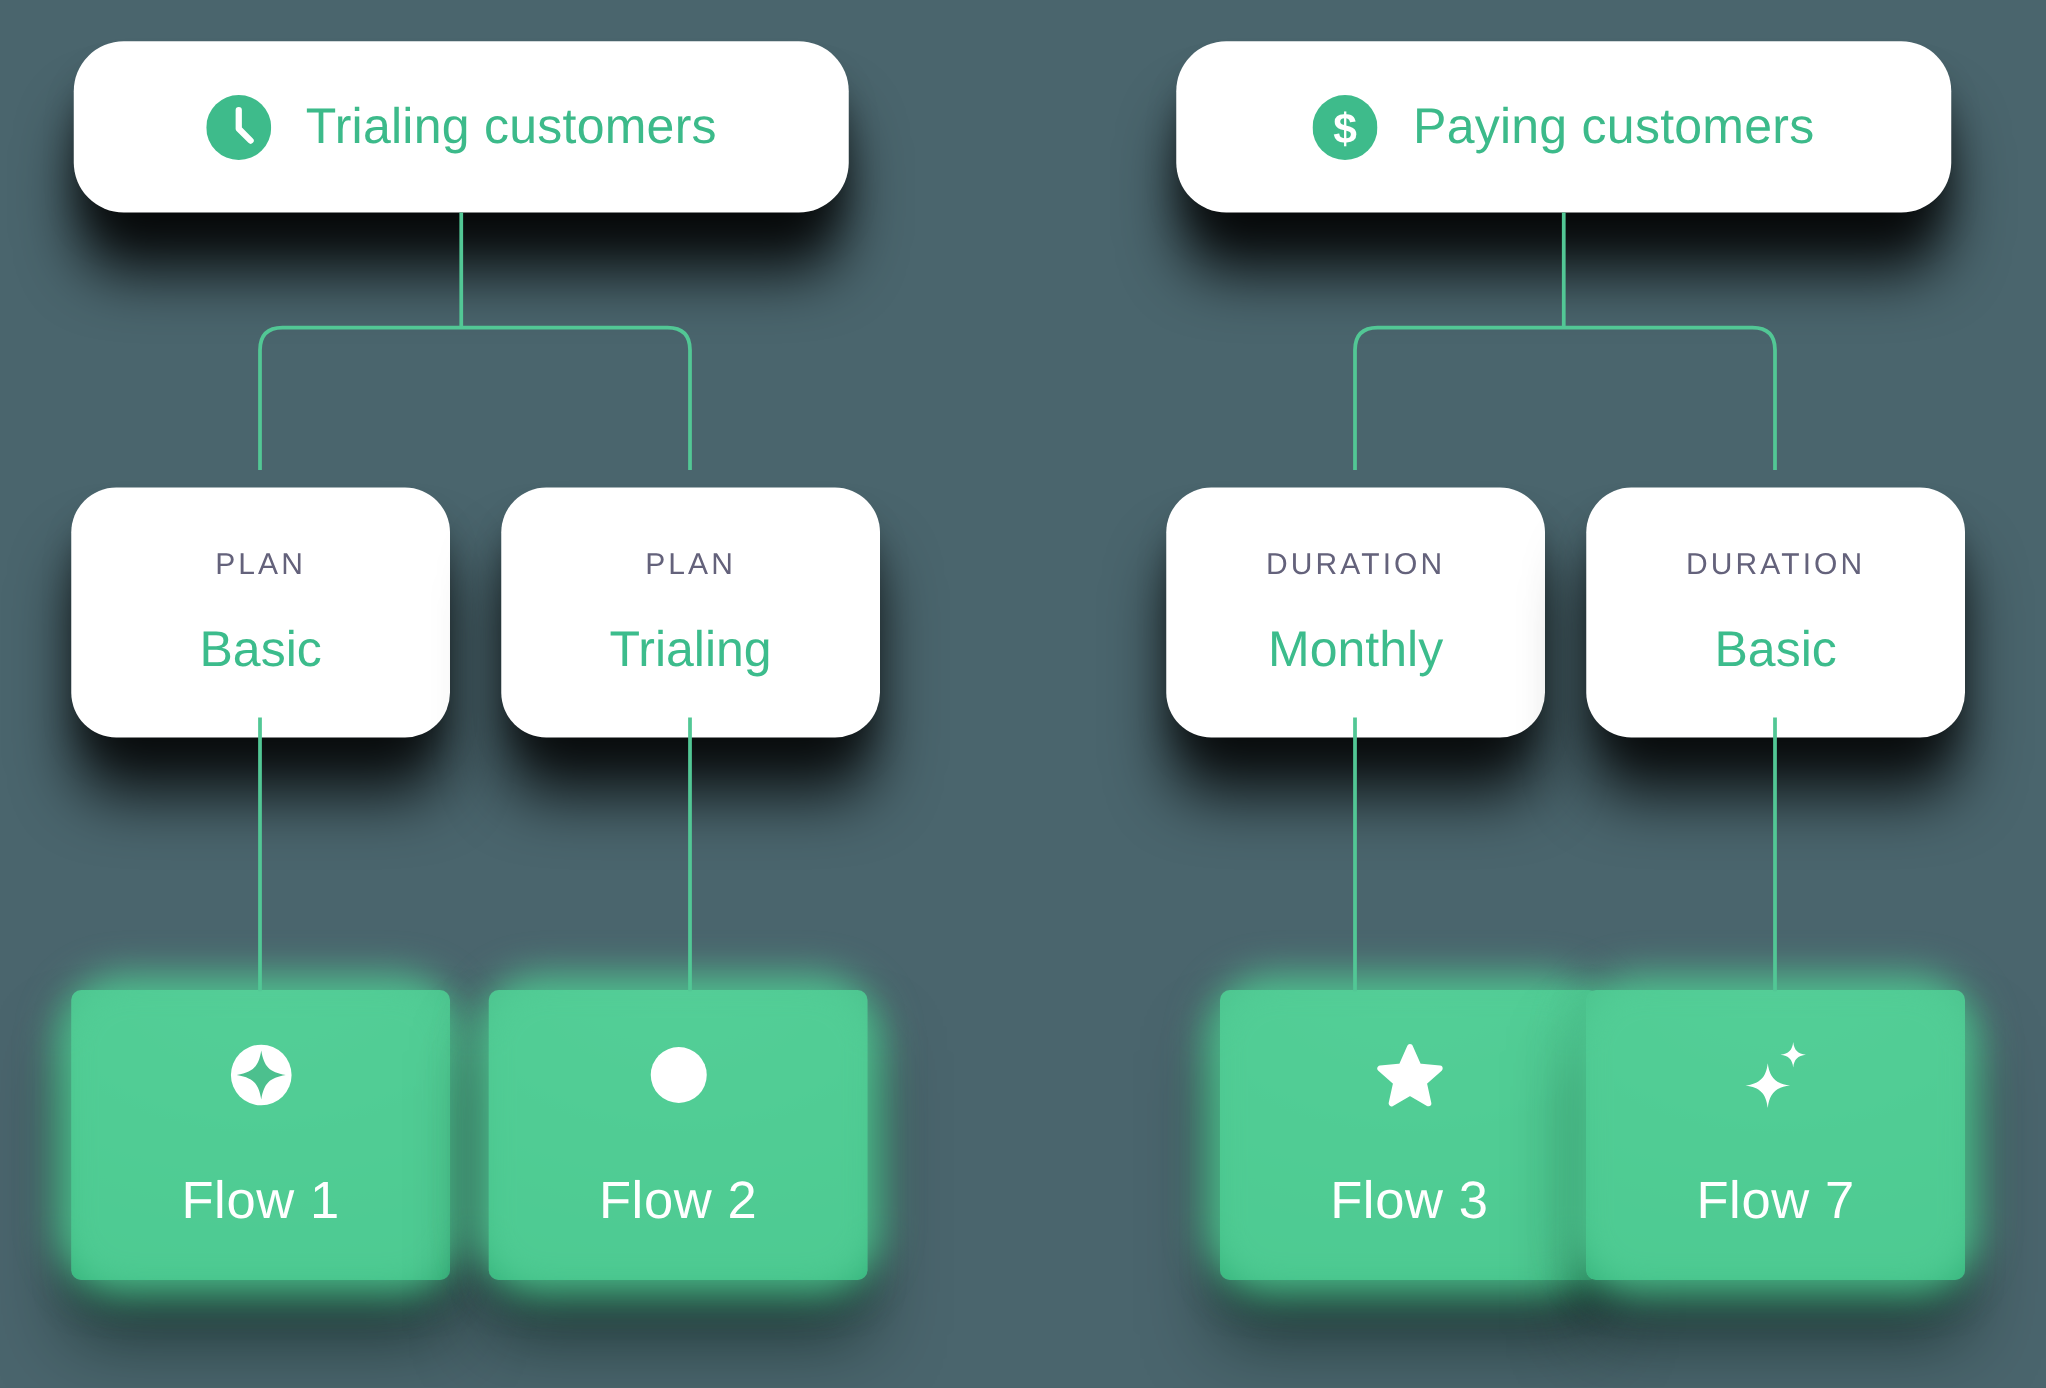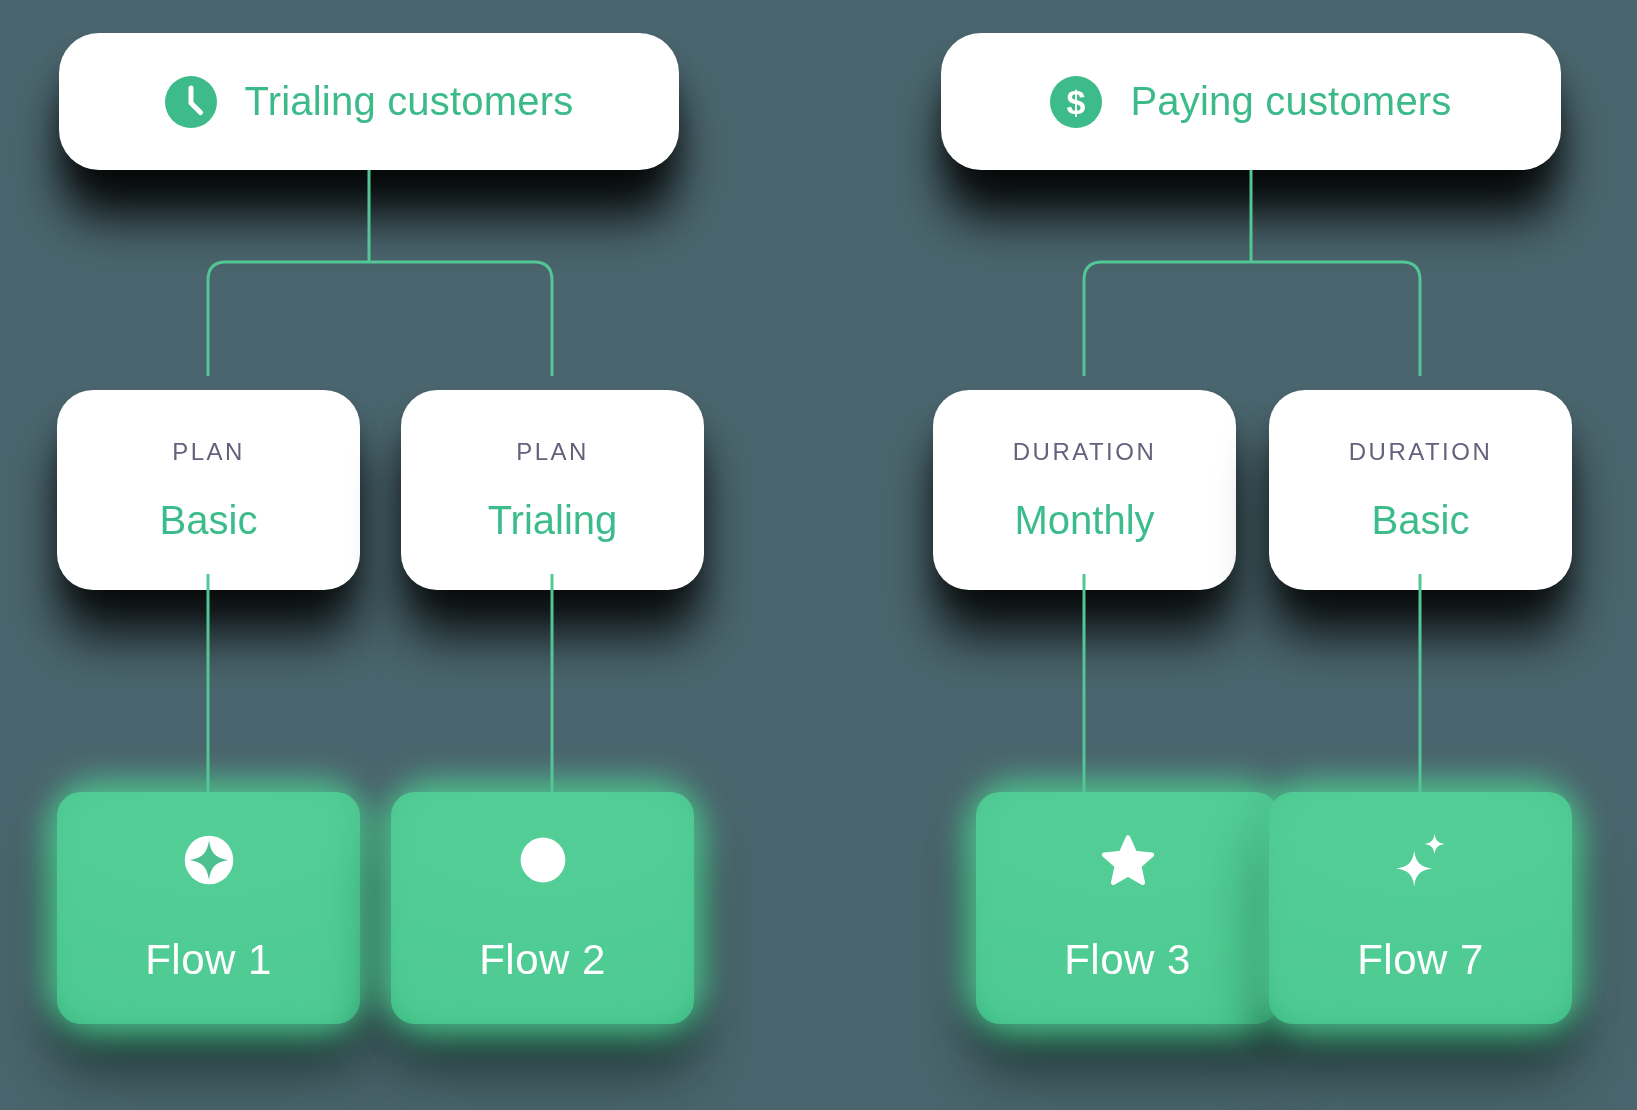--- a/index.html
+++ b/index.html
@@ -30,21 +30,21 @@
     box-shadow:0 50px 50px -4px rgba(0,0,0,0.82), 0 20px 26px -6px rgba(0,0,0,0.4);
     z-index:4;
   }
   .mid-card.c1{left:57px;} .mid-card.c2{left:401px;}
   .mid-card.c3{left:933px;} .mid-card.c4{left:1269px;}
   .mid-category{font-size:24px;font-weight:500;letter-spacing:2.5px;color:#64627B;}
   .mid-value{font-size:40px;font-weight:500;color:#3CBC8C;}
 
   
   .flow-card{
-    position:absolute;top:792px;width:303px;height:232px;border-radius:24px;
+    position:absolute;top:792px;width:303px;height:232px;border-radius:8px;
     background:radial-gradient(135% 120% at 50% -8%, #5BCB9B 0%, #47BE89 48%, #30AE76 100%);
     display:flex;flex-direction:column;align-items:center;justify-content:center;gap:48px;
     box-shadow:0 46px 60px -2px rgba(2,24,16,0.62), 0 14px 30px rgba(10,60,40,0.35);
     z-index:4;
   }
   .flow-card::before{
     content:"";position:absolute;inset:-13px;border-radius:56px;z-index:-1;
     background:rgba(82,207,151,0.85);filter:blur(15px);
   }
   .flow-card.c1{left:57px;} .flow-card.c2{left:391px;justify-content:center;}

